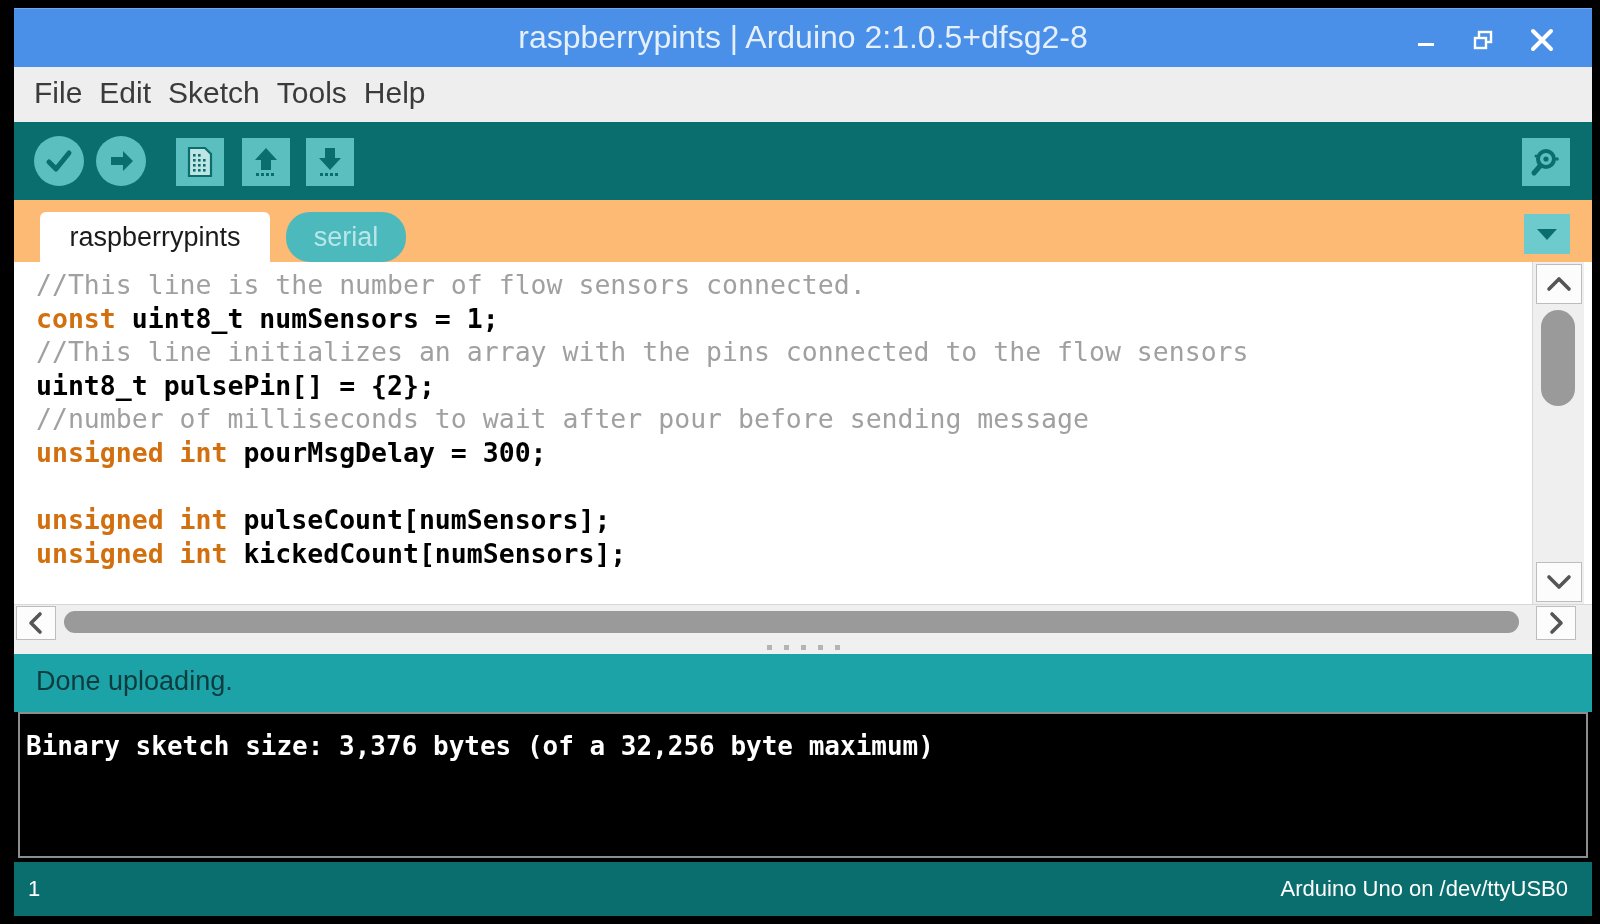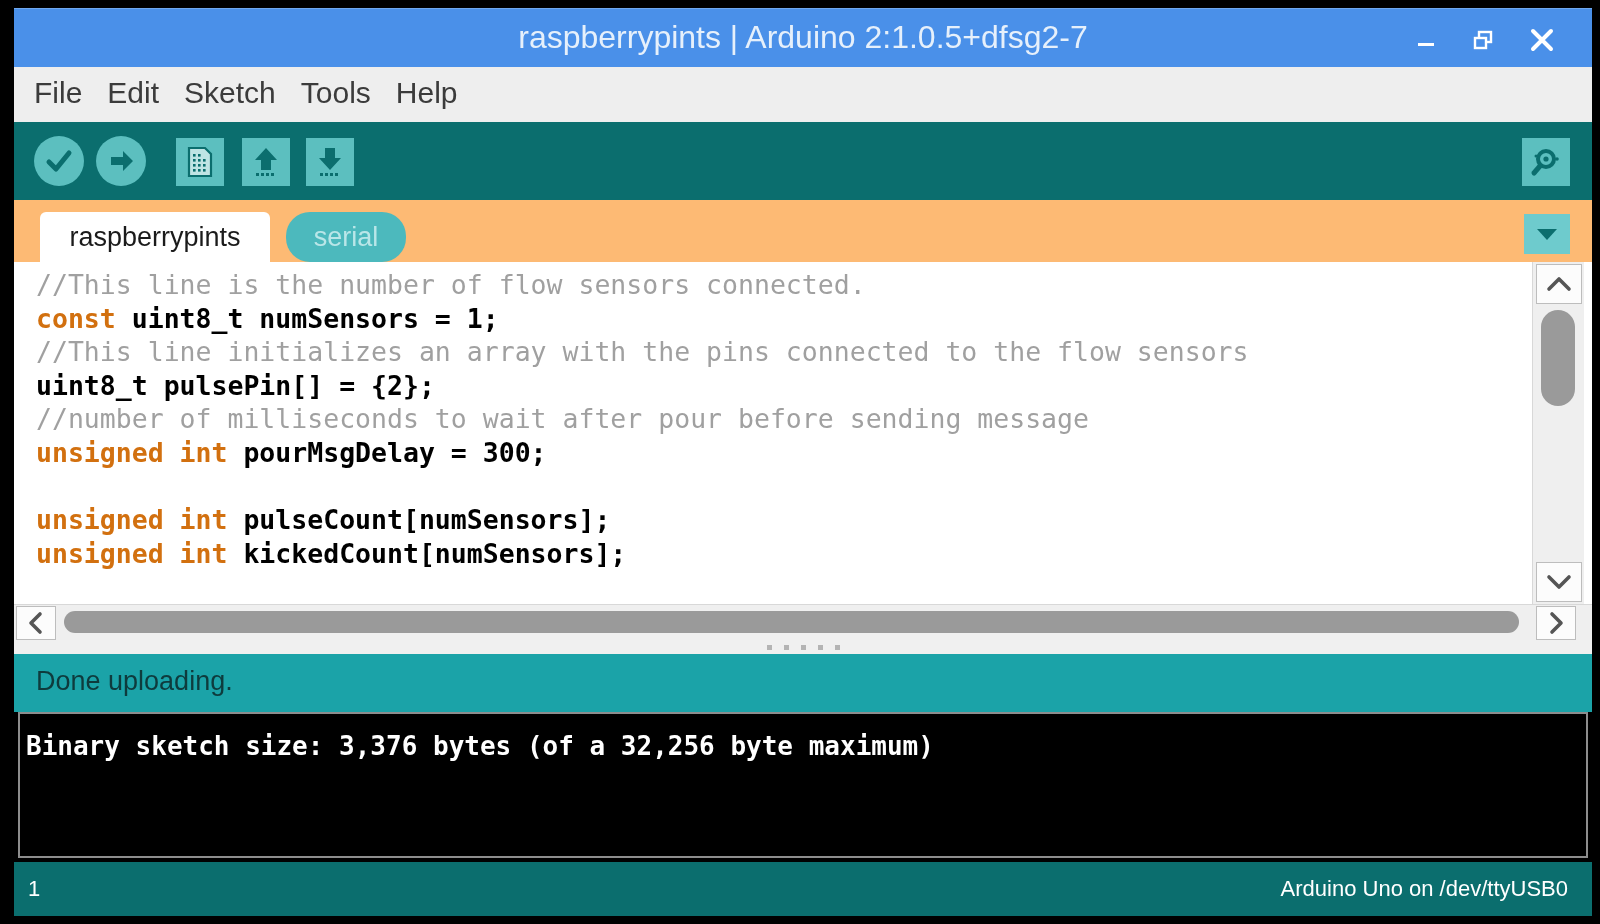--- a/index.html
+++ b/index.html
@@ -60,21 +60,21 @@
     position: absolute;
     left: 14px; top: 67px;
     width: 1578px; height: 55px;
     background: #eeeeee;
     box-sizing: border-box;
   }
   #menubar .menu-items {
     position: absolute;
     left: 16px; top: 6px;
     display: flex;
-    gap: 8px;
+    gap: 0px;
   }
   .menu-item {
     font-size: 30px;
     color: #3b3b3b;
     padding: 3px 13px 3px 4px;
     white-space: nowrap;
   }
 
   
   #toolbar {
@@ -308,21 +308,21 @@
     color: #ffffff;
     white-space: nowrap;
   }
 </style>
 </head>
 <body>
 
 <div id="window">
 
   <div id="titlebar">
-    <div id="title-text">raspberrypints | Arduino 2:1.0.5+dfsg2-7</div>
+    <div id="title-text">raspberrypints | Arduino 2:1.0.5+dfsg2-8</div>
 
     <div class="win-btn" id="btn-min">
       <svg width="26" height="26" viewBox="0 0 26 26">
         <rect x="5" y="16" width="16" height="3" fill="#ffffff"></rect>
       </svg>
     </div>
     <div class="win-btn" id="btn-max">
       <svg width="26" height="26" viewBox="0 0 26 26">
         <rect x="8" y="5" width="12" height="10" fill="none" stroke="#ffffff" stroke-width="2.4"></rect>
         <rect x="4" y="11" width="11" height="10" fill="#4a90e9" stroke="#ffffff" stroke-width="2.4"></rect>

